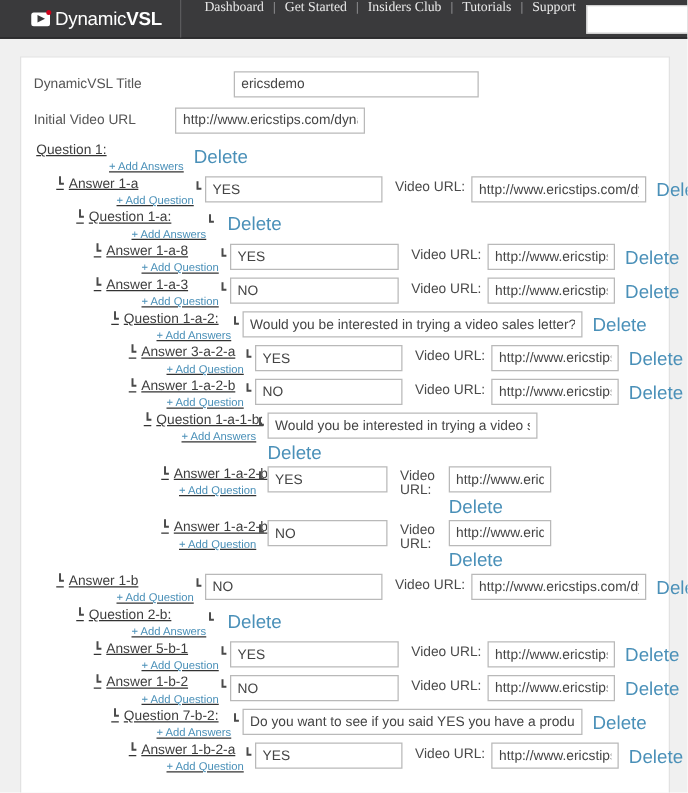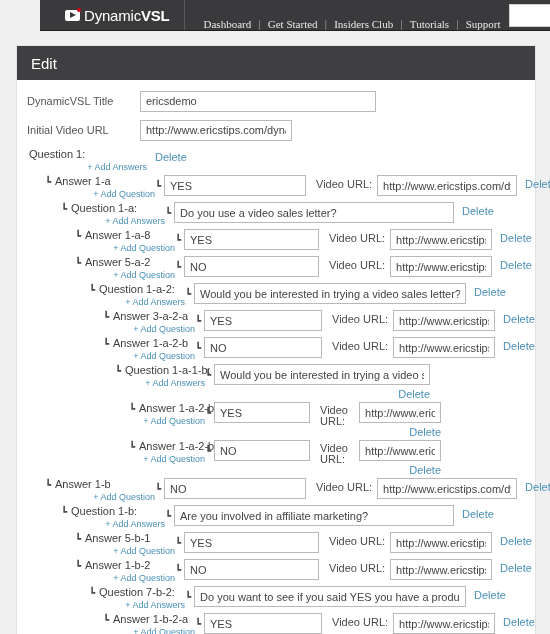--- a/index.html
+++ b/index.html
@@ -12,23 +12,22 @@
     color: #333;
     overflow: hidden;
   }
 
   
   .navbar {
     height: 31px;
     background: #3a3a3c;
     border-bottom: 1px solid #1f1f20;
     display: flex;
-    align-items: flex-end;
+    align-items: flex-start;
     position: relative;
-    margin-left: 40px;
   }
   .brand {
     display: flex; align-items: center;
     padding: 0 14px 0 25px;
     height: 100%;
     border-right: 1px solid #5a5a5c;
   }
   .brand-icon {
     width: 15px; height: 11px;
     background: #fff;
@@ -115,34 +114,35 @@
   input.tb {
     border: 1px solid #b9b9b9;
     background: #fff;
     height: 21px;
     padding: 0 5px;
     font-size: 11px;
     font-family: "Liberation Sans", sans-serif;
     color: #444;
     outline: none;
   }
-  .w-title { width: 236px; }
+  .w-title { width: 196px; margin-left: 47px; }
   .w-url   { width: 152px; }
 
   
   .trow {
     display: flex;
     align-items: flex-start;
     margin-bottom: 2px;
     min-height: 20px;
   }
   .labcol {
     flex: none;
     display: flex;
     flex-direction: column;
+    text-decoration: underline;
   }
   .labline {
     display: flex;
     align-items: center;
     white-space: nowrap;
     line-height: 13px;
   }
   .corner {
     font-family: "DejaVu Sans", sans-serif;
     font-weight: bold;
@@ -175,26 +175,25 @@
   }
   .vurl {
     color: #4a4a4a;
     font-size: 11px;
     margin: 3px 5px 0 10px;
     white-space: nowrap;
   }
   .vurl.stacked { white-space: normal; width: 34px; line-height: 11px; }
   .del {
     color: #4a90b8;
-    font-size: 11px;
+    font-size: 15px;
     text-decoration: none;
     margin-left: 8px;
     margin-top: 3px;
     white-space: nowrap;
-    text-align: right;
   }
   .stackwrap { display: flex; flex-direction: column; }
   .del.below { margin-left: 0; margin-top: 3px; }
 </style>
 </head>
 <body>
 
 <div class="navbar">
   <div class="brand">
     <span class="brand-icon"></span>
@@ -208,23 +207,20 @@
     <a href="#">Insiders Club</a>
     <span class="nav-sep">|</span>
     <a href="#">Tutorials</a>
     <span class="nav-sep">|</span>
     <a href="#">Support</a>
   </div>
   <input class="nav-search" type="text" value="" style="">
 </div>
 
 <div class="panel">
-  <div class="panel-head">
-    <span class="title">Edit</span>
-  </div>
 
   <div class="panel-body">
 
     <div class="frow">
       <span class="flabel">DynamicVSL Title</span>
       <input class="tb w-title" type="text" value="ericsdemo" style="">
     </div>
 
     <div class="frow">
       <span class="flabel">Initial Video URL</span>
@@ -264,21 +260,20 @@
         <div class="trow">
           <div class="labcol" style="margin-left: 44px; width: 104px;">
             <div class="labline">
               <span class="corner">┗</span>
               <span class="ltext">Question 1-a:</span>
             </div>
             <a class="addlink" href="#" style="margin-left: 14px;">+ Add Answers</a>
           </div>
           <div class="fieldcol">
             <span class="qcorner">┗</span>
-            <input type="text" class="tb" value="Do you use a video sales letter?" style="width: 280px;">
             <a href="#" class="del">Delete</a>
           </div>
         </div>
         <div class="trow">
           <div class="labcol" style="margin-left: 58px; width: 100px;">
             <div class="labline">
               <span class="corner">┗</span>
               <span class="ltext">Answer 1-a-8</span>
             </div>
             <a class="addlink" href="#" style="margin-left: 14px;">+ Add Question</a>
@@ -290,21 +285,21 @@
             <div class="stackwrap">
               <input type="text" class="tb" value="http://www.ericstips.com/dynamicvslider" style="width: 102px;">
             </div>
             <a class="del" href="#">Delete</a>
           </div>
         </div>
         <div class="trow">
           <div class="labcol" style="margin-left: 58px; width: 100px;">
             <div class="labline">
               <span class="corner">┗</span>
-              <span class="ltext">Answer 5-a-2</span>
+              <span class="ltext">Answer 1-a-3</span>
             </div>
             <a class="addlink" href="#" style="margin-left: 14px;">+ Add Question</a>
           </div>
           <div class="fieldcol">
             <span class="qcorner">┗</span>
             <input type="text" class="tb" value="NO" style="width: 135px;">
             <span class="vurl">Video URL:</span>
             <div class="stackwrap">
               <input type="text" class="tb" value="http://www.ericstips.com/dynamicvslider" style="width: 102px;">
             </div>
@@ -428,27 +423,26 @@
             <div class="stackwrap">
               <input type="text" class="tb" value="http://www.ericstips.com/dynamicvslider" style="width: 140px;">
             </div>
             <a class="del" href="#">Delete</a>
           </div>
         </div>
         <div class="trow">
           <div class="labcol" style="margin-left: 44px; width: 104px;">
             <div class="labline">
               <span class="corner">┗</span>
-              <span class="ltext">Question 1-b:</span>
+              <span class="ltext">Question 2-b:</span>
             </div>
             <a class="addlink" href="#" style="margin-left: 14px;">+ Add Answers</a>
           </div>
           <div class="fieldcol">
             <span class="qcorner">┗</span>
-            <input type="text" class="tb" value="Are you involved in affiliate marketing?" style="width: 280px;">
             <a href="#" class="del">Delete</a>
           </div>
         </div>
         <div class="trow">
           <div class="labcol" style="margin-left: 58px; width: 100px;">
             <div class="labline">
               <span class="corner">┗</span>
               <span class="ltext">Answer 5-b-1</span>
             </div>
             <a class="addlink" href="#" style="margin-left: 14px;">+ Add Question</a>

